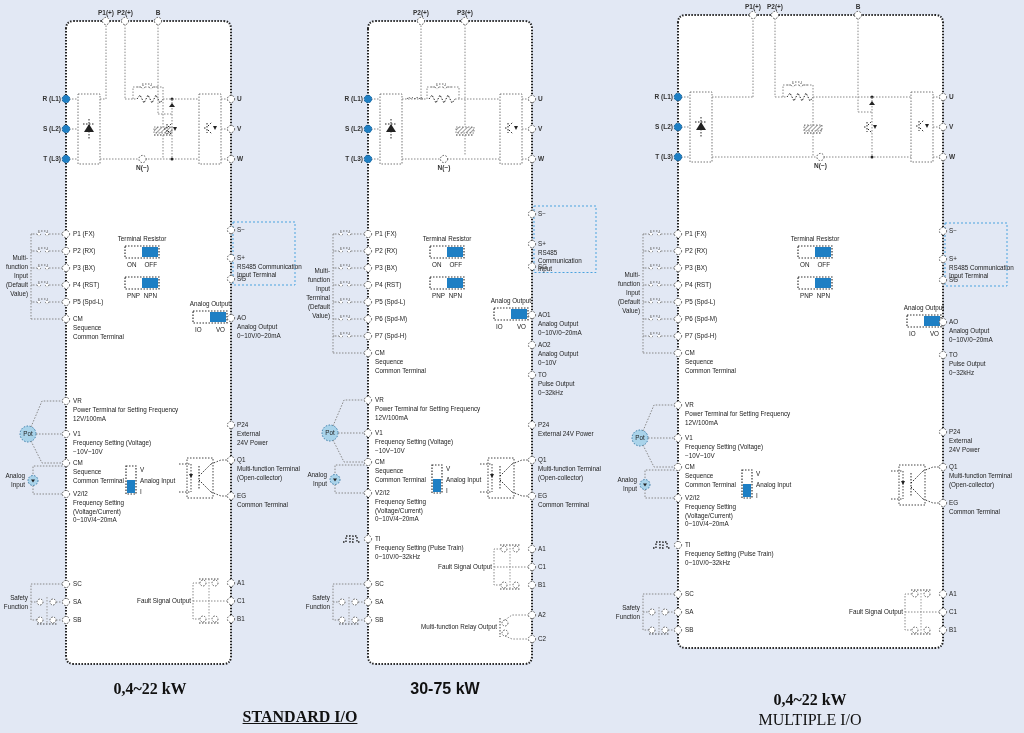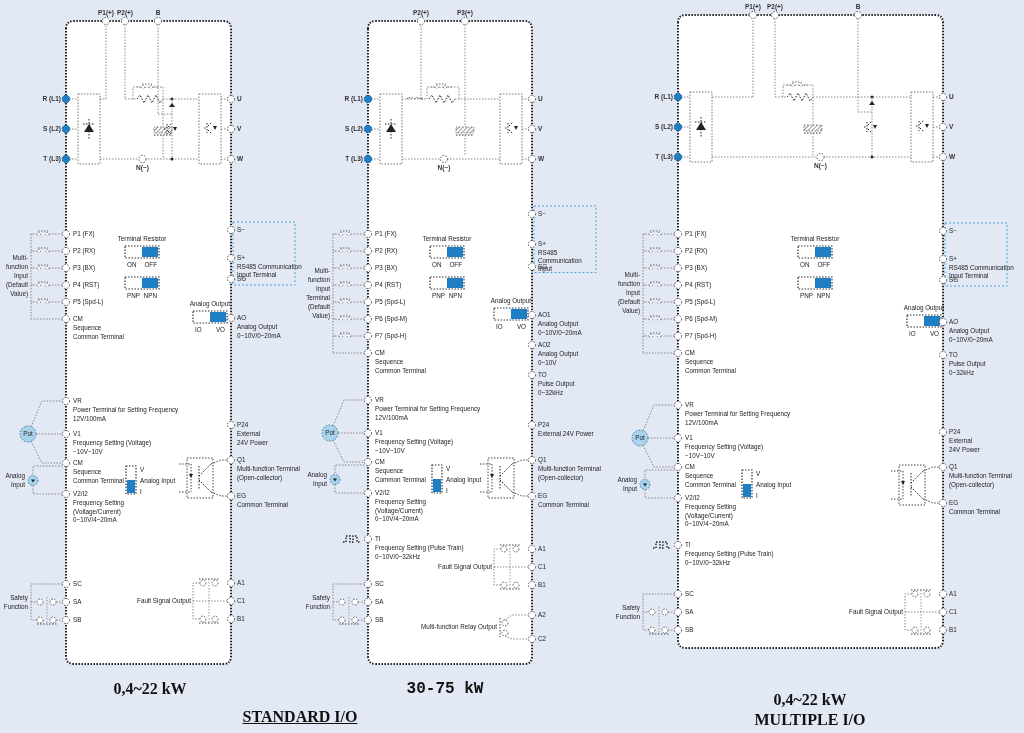--- a/index.html
+++ b/index.html
@@ -786,16 +786,16 @@
       <line x1="911" y1="590" x2="931" y2="590" stroke="#444" stroke-width="1"></line>
       <line x1="911" y1="634" x2="931" y2="634" stroke="#444" stroke-width="1"></line>
       <line x1="921" y1="590" x2="921" y2="634" stroke="#999" stroke-width="1"></line>
       <polyline points="912,594 905,594 905,630 912,630" fill="none" stroke="#888888" stroke-width="1"></polyline>
       <line x1="905" y1="612" x2="939.4" y2="612" stroke="#888888" stroke-width="1"></line>
       <text x="903" y="614" class="lbl" text-anchor="end">Fault Signal Output</text>
     </g>
   </svg>
 
 <div style="position:absolute;left:100px;top:680px;width:100px;text-align:center;font-family:'Liberation Serif',serif;font-weight:bold;font-size:16px;color:#111;">0,4~22 kW</div>
-<div style="position:absolute;left:395px;top:680px;width:100px;text-align:center;font-family:Liberation Mono, monospace;font-weight:bold;font-size:16px;color:#111;">30-75 kW</div>
+<div style="position:absolute;left:395px;top:680px;width:100px;text-align:center;font-family:Liberation Sans, sans-serif;font-weight:bold;font-size:16px;color:#111;">30-75 kW</div>
 <div style="position:absolute;left:220px;top:708px;width:160px;text-align:center;font-family:'Liberation Serif',serif;font-weight:bold;font-size:16px;color:#111;text-decoration:underline;">STANDARD I/O</div>
 <div style="position:absolute;left:750px;top:691px;width:120px;text-align:center;font-family:'Liberation Serif',serif;font-weight:bold;font-size:16px;color:#111;">0,4~22 kW</div>
-<div style="position:absolute;left:735px;top:711px;width:150px;text-align:center;font-family:'Liberation Serif',serif;font-weight:bold;font-size:16px;color:#111;">MULTIPLE I/O</div>
+<div style="position:absolute;left:735px;top:711px;width:150px;text-align:center;font-family:'Liberation Serif',serif;font-weight:normal;font-size:16px;color:#111;">MULTIPLE I/O</div>
 
 </body></html>

